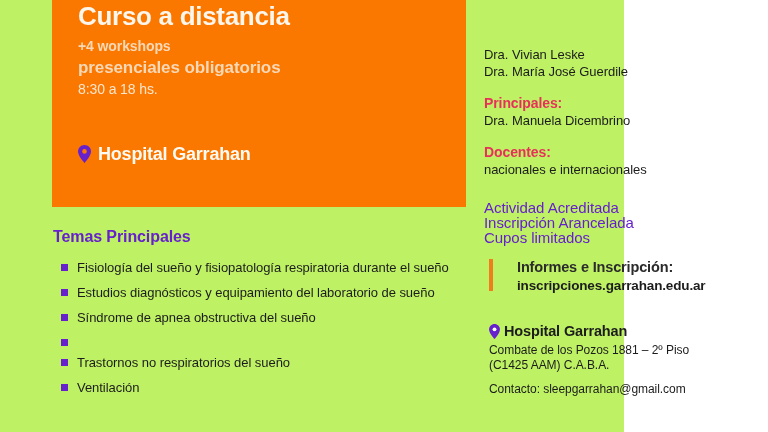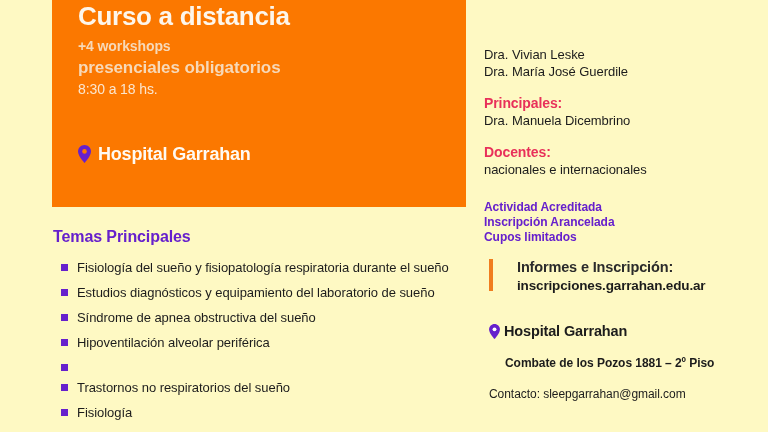--- a/index.html
+++ b/index.html
@@ -12,23 +12,23 @@
     height: 432px;
     background: #ffffff;
     font-family: "Liberation Sans", sans-serif;
     overflow: hidden;
     position: relative;
     -webkit-font-smoothing: antialiased;
   }
 
   .page {
     position: relative;
-    width: 768px;
+    width: 624px;
     height: 432px;
-    background: #fef9c3;
+    background: #bef264;
   }
 
   
   .hero-box {
     position: absolute;
     left: 52px;
     top: -8px;
     width: 414px;
     height: 215px;
     background: #fb7800;
@@ -173,22 +173,22 @@
     line-height: 18px;
   }
 
   .sp-14 { height: 14px; }
   .sp-22 { height: 22px; }
 
   .purple-block {
     margin: 0;
   }
   .purple-line {
-    font-size: 12px;
-    font-weight: bold;
+    font-size: 15px;
+    font-weight: normal;
     color: #6620cc;
     line-height: 15px;
     letter-spacing: -0.05px;
     margin: 0;
   }
 
   
   .informes {
     position: absolute;
     left: 489px;
@@ -241,22 +241,21 @@
     font-weight: bold;
     color: #1c1c1c;
     letter-spacing: -0.15px;
     line-height: 18px;
   }
   .address-line {
     font-size: 12px;
     color: #1c1c1c;
     line-height: 15px;
     letter-spacing: -0.05px;
-    margin: 16px;
-    font-weight: bold;
+    margin: 0;
   }
   .address-contact {
     font-size: 12px;
     color: #1c1c1c;
     line-height: 15px;
     letter-spacing: -0.05px;
     margin: 9px 0 0 0;
   }
   .pin-sm {
     display: inline-block;
@@ -299,32 +298,28 @@
       <li class="temas-item">
         <span class="bullet-sq"></span>
         <span>Estudios diagnósticos y equipamiento del laboratorio de sueño</span>
       </li>
       <li class="temas-item">
         <span class="bullet-sq"></span>
         <span>Síndrome de apnea obstructiva del sueño</span>
       </li>
       <li class="temas-item">
         <span class="bullet-sq"></span>
-        <span>Hipoventilación alveolar periférica</span>
-      </li>
-      <li class="temas-item">
-        <span class="bullet-sq"></span>
       </li>
       <li class="temas-item">
         <span class="bullet-sq"></span>
         <span>Trastornos no respiratorios del sueño</span>
       </li>
       <li class="temas-item">
         <span class="bullet-sq"></span>
-        <span>Fisiología</span>
+        <span>Ventilación</span>
       </li>
     </ul>
   </div>
 
   <div class="right-col">
     <p class="rc-body first">Dra. Vivian Leske</p>
     <p class="rc-body">Dra. María José Guerdile</p>
 
     <div class="sp-14"></div>
 
@@ -354,16 +349,17 @@
     <div class="address-venue">
       <span class="pin-sm">
         <svg width="11" height="15" viewBox="0 0 13 18" xmlns="http://www.w3.org/2000/svg">
           <path d="M6.5 0C2.91 0 0 2.91 0 6.5C0 11.2 6.5 18 6.5 18C6.5 18 13 11.2 13 6.5C13 2.91 10.09 0 6.5 0Z" fill="#6620cc"></path>
           <circle cx="6.5" cy="6.4" r="2.3" fill="#ffffff"></circle>
         </svg>
       </span>
       <span class="address-venue-label">Hospital Garrahan</span>
     </div>
     <p class="address-line">Combate de los Pozos 1881 – 2º Piso</p>
+    <p class="address-line">(C1425 AAM) C.A.B.A.</p>
     <p class="address-contact">Contacto: sleepgarrahan@gmail.com</p>
   </div>
 
 </div>
 
 </body></html>

